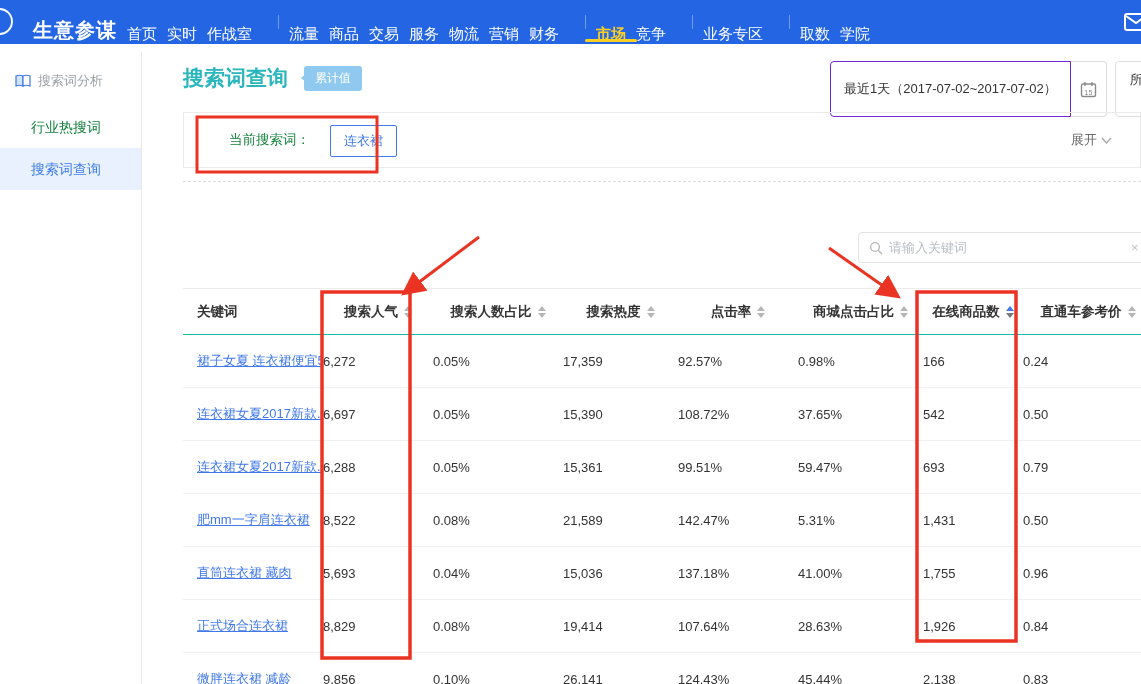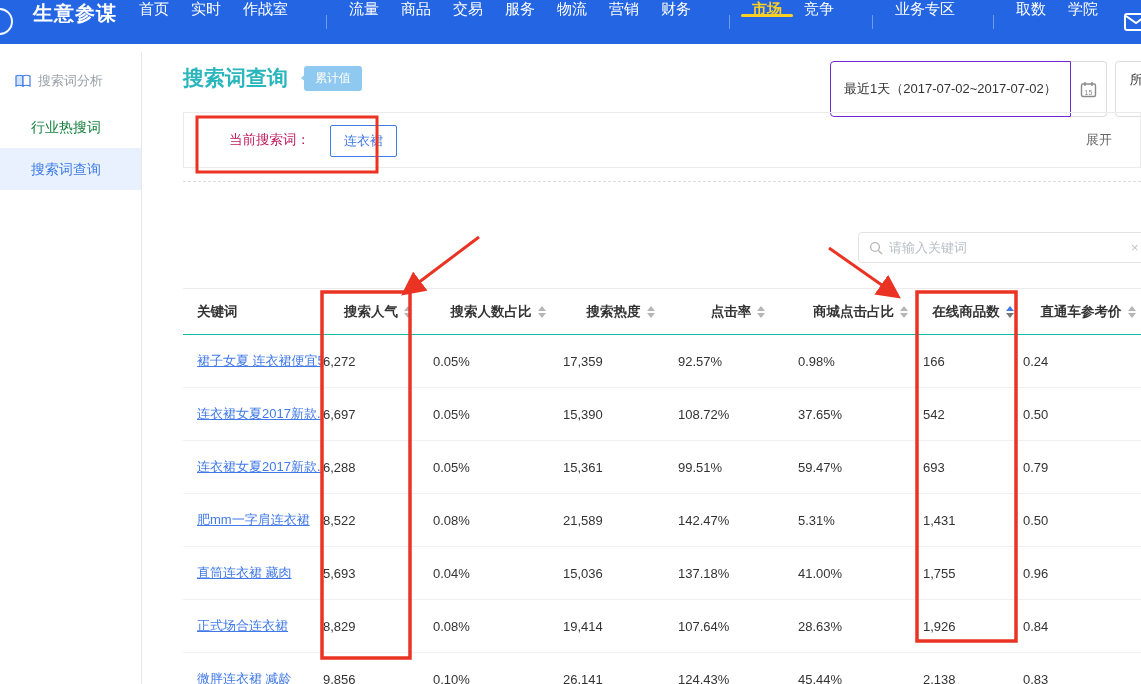--- a/index.html
+++ b/index.html
@@ -7,21 +7,21 @@
     font-family:"Liberation Sans","DejaVu Sans",sans-serif; position:relative; }
 
   :root{
     --nav-bg:#2365e3; --nav-active:#fccf23; --teal:#2ab6bd; --badge:#8fc9ef;
     --blue:#4179e8; --red:#ea3323; --text:#333; --muted:#999;
     --border:#e8e8e8; --side-active:#e8f1fd;
   }
 
   
   .topnav{ position:absolute; top:0; left:0; width:100%; height:44px;
-    background:var(--nav-bg); color:#fff; display:flex; align-items:flex-start; z-index:10;gap:12px; }
+    background:var(--nav-bg); color:#fff; display:flex; align-items:flex-end; z-index:10; }
   .logo-circle{ position:absolute; left:-14px; top:8px; width:27px; height:27px;
     border:2px solid rgba(255,255,255,.95); border-radius:50%; }
   .brand{ margin-left:33px; font-size:20px; font-weight:bold; letter-spacing:1px;
     display:flex; align-items:center; }
   .nav-item{ margin-left:10px; font-size:15px; display:flex; align-items:center;
     position:relative; cursor:pointer; white-space:nowrap; }
   .nav-item.active{ color:var(--nav-active); font-weight:bold; }
   .nav-item.active::after{ content:""; position:absolute; left:50%; transform:translateX(-50%);
     bottom:2px; width:52px; height:3px; background:var(--nav-active); border-radius:2px; }
   .nav-divider{ width:1px; height:14px; background:rgba(255,255,255,.35);
@@ -51,26 +51,26 @@
   .date-box{ border:1px solid #6d28d9; border-radius:4px 0 0 4px; padding:18px 13px;
     font-size:13px; color:#333; white-space:nowrap; cursor:pointer; }
   .cal-btn{ border:1px solid #ddd; border-left:none; border-radius:0 4px 4px 0;
     width:36px; display:flex; align-items:center; justify-content:center; cursor:pointer; }
   .terminal-box{ border:1px solid #ddd; border-radius:4px; margin-left:8px;
     padding:9px 14px; font-size:13px; color:#333; white-space:nowrap; cursor:pointer; }
 
   .filter-panel{ position:absolute; top:68px; left:41px; width:958px; height:56px;
     border:1px solid #ebebeb; }
   .filter-label{ position:absolute; left:45px; top:0; line-height:54px;
-    font-size:13.5px; color:#be185d; }
+    font-size:13.5px; color:#15803d; }
   .keyword-tag{ position:absolute; left:146px; top:12px; border:1px solid var(--blue);
     color:var(--blue); font-size:13px; padding:6px 13px; border-radius:2px;
     background:#fff; cursor:pointer; }
   .expand-link{ position:absolute; right:28px; top:0; line-height:54px; font-size:13px;
-    color:#666; cursor:pointer; display:flex; align-items:center; gap:4px; height:54px;flex-direction:column; }
+    color:#666; cursor:pointer; display:flex; align-items:center; gap:4px; height:54px; }
 
   .dashed-sep{ position:absolute; top:137px; left:41px; width:958px;
     border-top:1px dashed #dcdcdc; }
 
   .search-box{ position:absolute; top:188px; left:716px; width:300px; height:31px;
     border:1px solid #e3e3e3; border-radius:4px; display:flex; align-items:center;
     padding-left:10px; }
   .search-placeholder{ color:#b8bec7; font-size:13px; margin-left:6px; }
   .search-clear{ position:absolute; left:272px; color:#c2c2c2; font-size:13px; cursor:pointer; }
 

